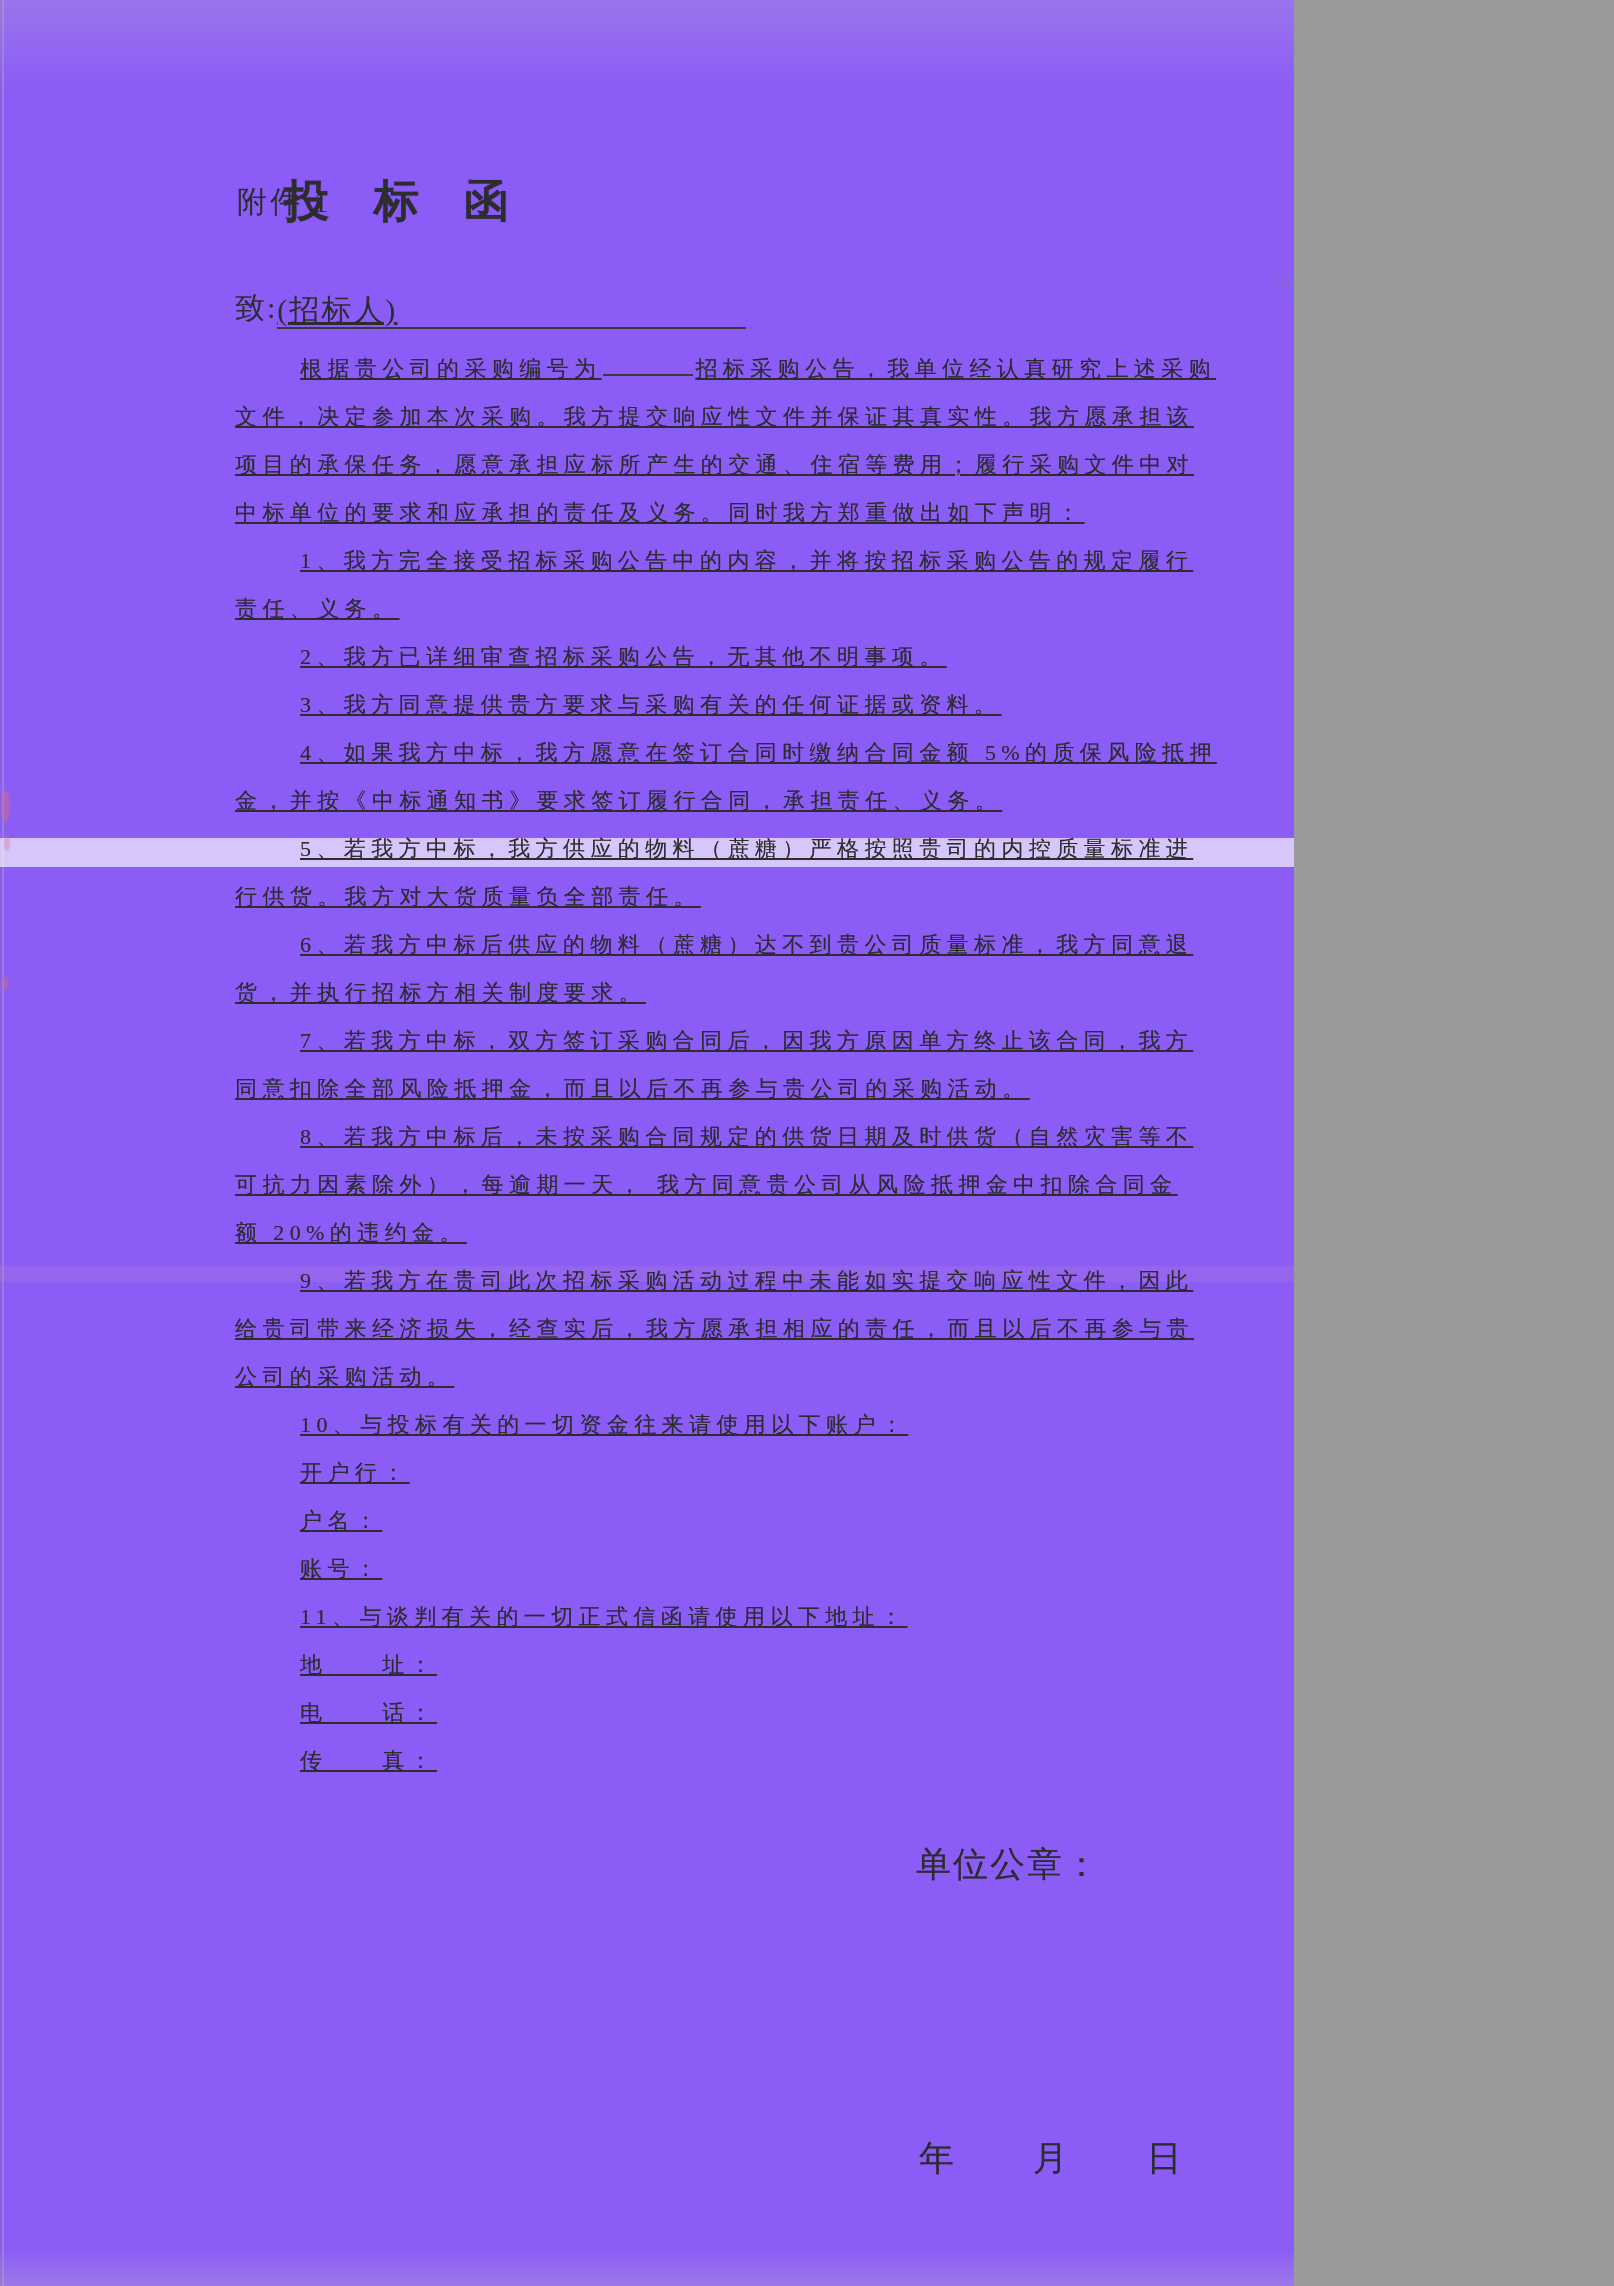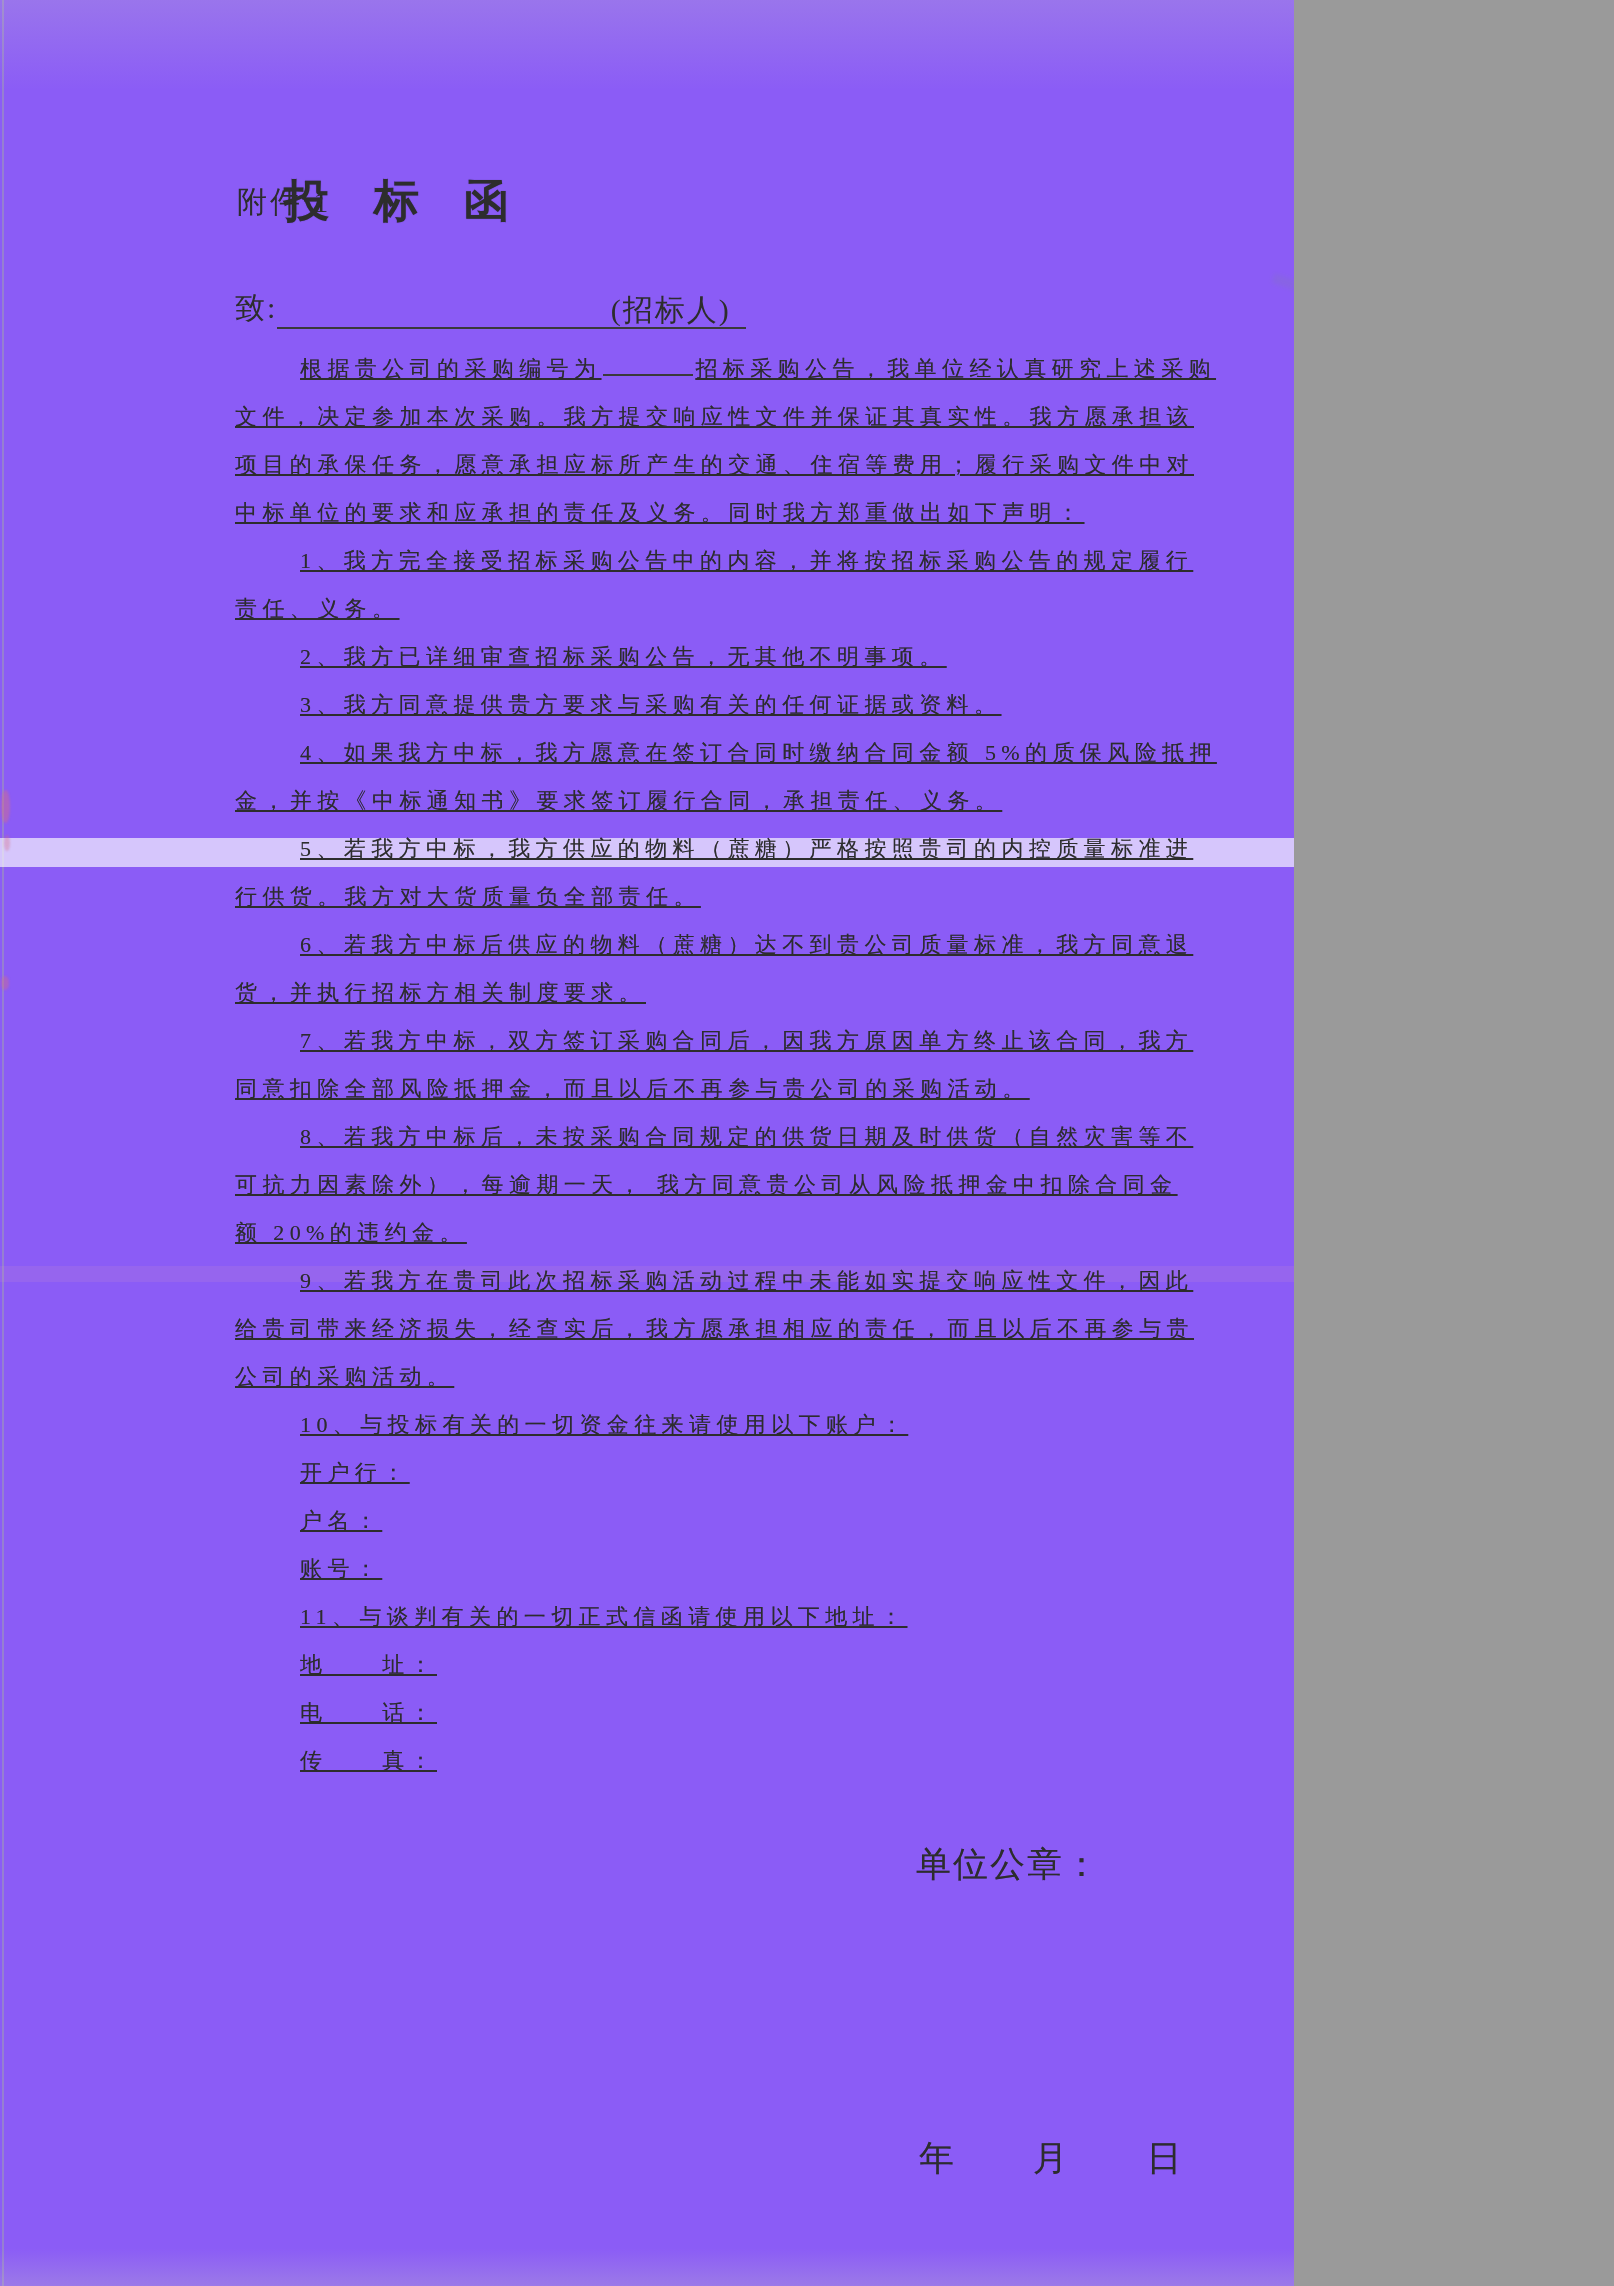--- a/index.html
+++ b/index.html
@@ -38,21 +38,21 @@
     letter-spacing:45px;transform:translateX(49px);
     text-shadow:0 0 1px rgba(0,0,0,.4);
   }
   .to-line{
     position:absolute;left:235px;top:288px;
     font-size:30px;letter-spacing:2px;white-space:nowrap;
   }
   .to-underline{
     display:inline-block;width:469px;height:39px;
     border-bottom:2.9px solid #3a3a3a;box-sizing:border-box;
-    text-align:right;padding-right:15.7px;vertical-align:bottom;
+    text-align:left;padding-right:15.7px;vertical-align:bottom;text-decoration:underline;
   }
   .doc-body{
     position:absolute;left:235px;top:345px;width:1161px;
   }
   .bline{
     height:48px;line-height:48px;
     font-size:22px;letter-spacing:5.4px;
     white-space:nowrap;
     text-shadow:0 0 0.6px rgba(0,0,0,.35);
     text-decoration:underline;

